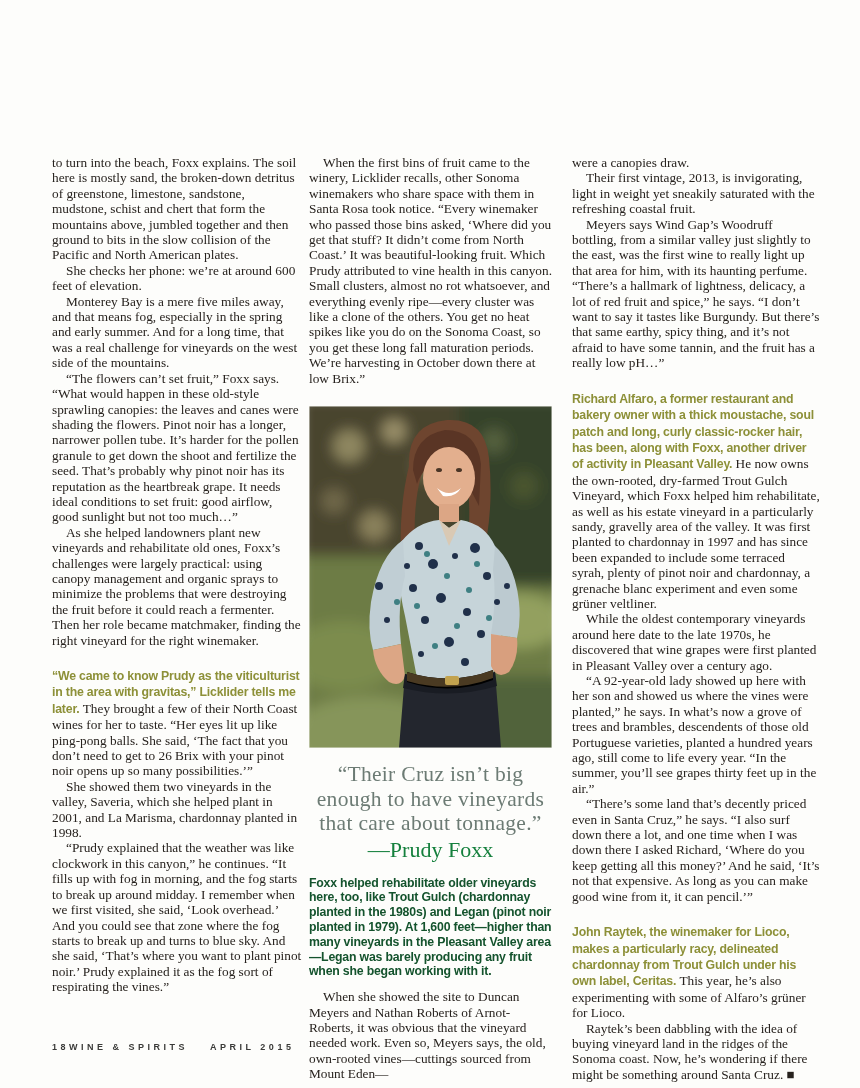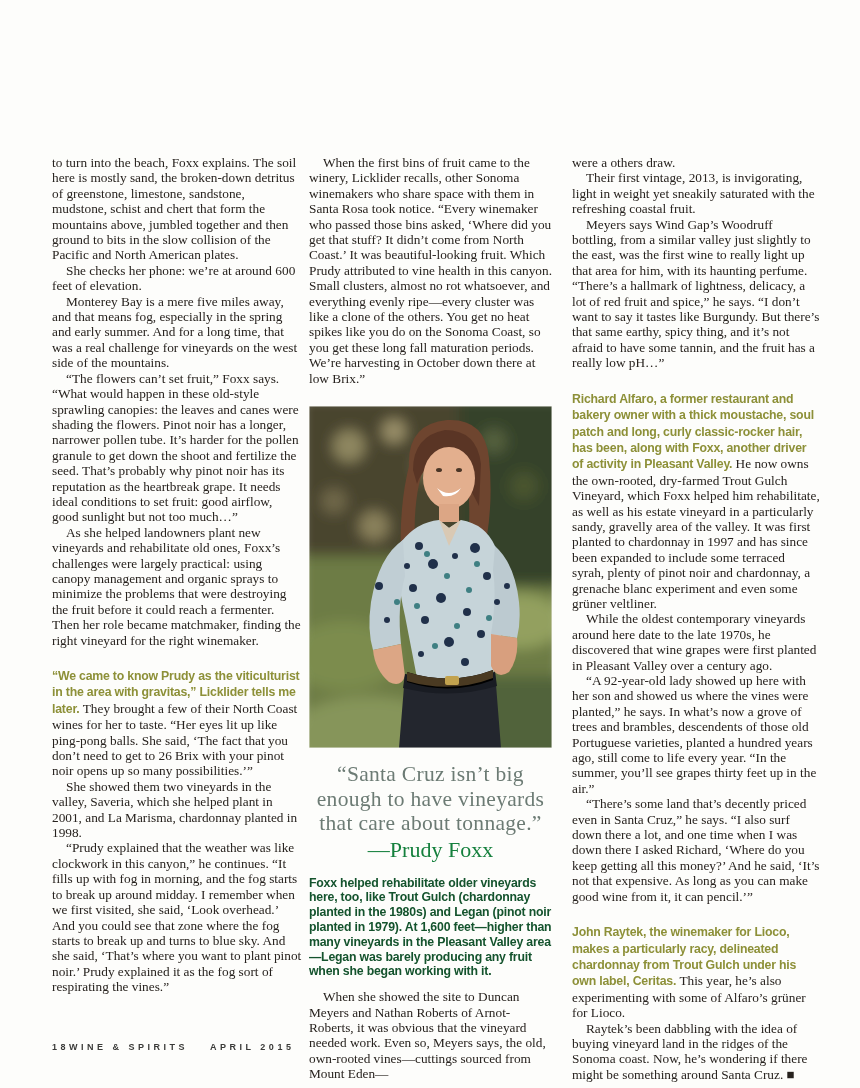--- a/index.html
+++ b/index.html
@@ -185,33 +185,33 @@
           <path d="M98 266 Q142 280 184 264 L184 274 Q142 290 98 276 Z" fill="#3e3category21f"></path>
           <path d="M98 266 Q142 280 184 264 L184 272 Q142 288 98 275 Z" fill="#4a3a22"></path>
           <rect x="136" y="270" width="14" height="9" rx="2" fill="#c2a24e"></rect>
         </g>
 
         <rect x="0" y="0" width="243" height="342" fill="none" stroke="#e9e9e2" stroke-width="1"></rect>
       </svg>
     </figure>
 
     <div class="pullquote">
-      <div class="pq-text">“Santa Cruz isn’t big enough to have vineyards that care about tonnage.”</div>
+      <div class="pq-text">“Their Cruz isn’t big enough to have vineyards that care about tonnage.”</div>
       <div class="pq-attr">—Prudy Foxx</div>
     </div>
 
     <div class="caption">Foxx helped rehabilitate older vineyards here, too, like Trout Gulch (chardonnay planted in the 1980s) and Legan (pinot noir planted in 1979). At 1,600 feet—higher than many vineyards in the Pleasant Valley area—Legan was barely producing any fruit when she began working with it.</div>
 
     <div id="col2-bottom">
         <p class="para indent">When she showed the site to Duncan Meyers and Nathan Roberts of Arnot-Roberts, it was obvious that the vineyard needed work. Even so, Meyers says, the old, own-rooted vines—cuttings sourced from Mount Eden—</p>
       </div>
   </div>
 
   <div class="col" id="col3">
-      <p class="para">were a others draw.</p>
+      <p class="para">were a canopies draw.</p>
       <p class="para indent">Their first vintage, 2013, is invigorating, light in weight yet sneakily saturated with the refreshing coastal fruit.</p>
       <p class="para indent">Meyers says Wind Gap’s Woodruff bottling, from a similar valley just slightly to the east, was the first wine to really light up that area for him, with its haunting perfume. “There’s a hallmark of lightness, delicacy, a lot of red fruit and spice,” he says. “I don’t want to say it tastes like Burgundy. But there’s that same earthy, spicy thing, and it’s not afraid to have some tannin, and the fruit has a really low pH…”</p>
       <p class="para section"><span class="lead">Richard Alfaro, a former restaurant and bakery owner with a thick moustache, soul patch and long, curly classic-rocker hair, has been, along with Foxx, another driver of activity in Pleasant Valley. </span>He now owns the own-rooted, dry-farmed Trout Gulch Vineyard, which Foxx helped him rehabilitate, as well as his estate vineyard in a particularly sandy, gravelly area of the valley. It was first planted to chardonnay in 1997 and has since been expanded to include some terraced syrah, plenty of pinot noir and chardonnay, a grenache blanc experiment and even some grüner veltliner.</p>
       <p class="para indent">While the oldest contemporary vineyards around here date to the late 1970s, he discovered that wine grapes were first planted in Pleasant Valley over a century ago.</p>
       <p class="para indent">“A 92-year-old lady showed up here with her son and showed us where the vines were planted,” he says. In what’s now a grove of trees and brambles, descendents of those old Portuguese varieties, planted a hundred years ago, still come to life every year. “In the summer, you’ll see grapes thirty feet up in the air.”</p>
       <p class="para indent">“There’s some land that’s decently priced even in Santa Cruz,” he says. “I also surf down there a lot, and one time when I was down there I asked Richard, ‘Where do you keep getting all this money?’ And he said, ‘It’s not that expensive. As long as you can make good wine from it, it can pencil.’”</p>
       <p class="para section"><span class="lead">John Raytek, the winemaker for Lioco, makes a particularly racy, delineated chardonnay from Trout Gulch under his own label, Ceritas. </span>This year, he’s also experimenting with some of Alfaro’s grüner for Lioco.</p>
       <p class="para indent">Raytek’s been dabbling with the idea of buying vineyard land in the ridges of the Sonoma coast. Now, he’s wondering if there might be something around Santa Cruz.  ■</p>
     </div>
 

